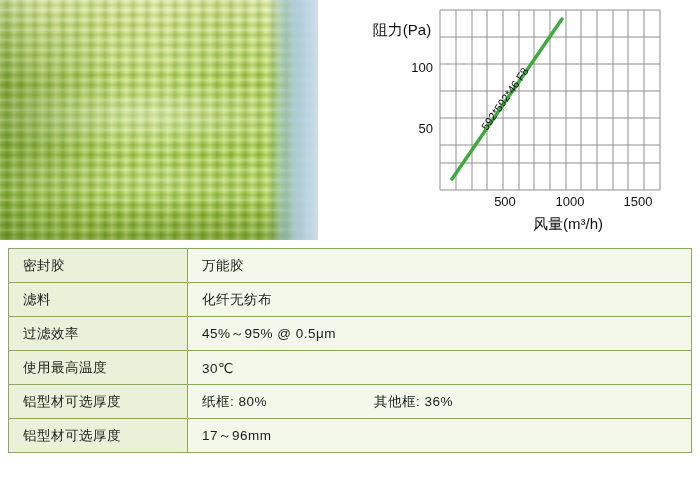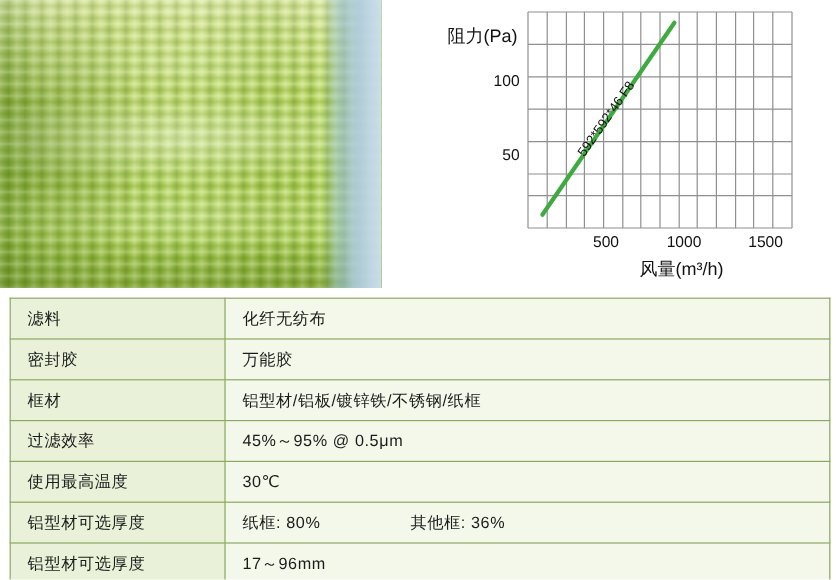--- a/index.html
+++ b/index.html
@@ -106,21 +106,21 @@
     vertical-align:middle;
     letter-spacing:.5px;
   }
   #spec-table td.k{
     width:150px;
     background:#e9f1d8;
   }
   #spec-table td.v{
     background:#f4f8eb;
   }
-  .v-inner{display:flex;align-items:flex-end;}
+  .v-inner{display:flex;align-items:flex-end;gap:32px;}
   .v-inner .c1{width:140px;}
   .v-inner .c2{}
 </style>
 </head>
 <body>
 
 <div id="top-row">
 
   <div id="photo">
     <div class="photo-layer pl-base"></div>
@@ -175,30 +175,26 @@
 
       <text x="72" y="35" font-size="15" fill="#111" text-anchor="middle" font-family="'Liberation Sans','DejaVu Sans',sans-serif">阻力(Pa)</text>
       <text x="238" y="229" font-size="15" fill="#111" text-anchor="middle" font-family="'Liberation Sans','DejaVu Sans',sans-serif">风量(m³/h)</text>
     </svg>
   </div>
 </div>
 
 <table id="spec-table">
   <tbody>
     <tr>
+      <td class="k">密封胶</td>
+      <td class="v">万能胶</td>
+    </tr>
+    <tr>
       <td class="k">滤料</td>
       <td class="v">化纤无纺布</td>
-    </tr>
-    <tr>
-      <td class="k">密封胶</td>
-      <td class="v">万能胶</td>
-    </tr>
-    <tr>
-      <td class="k">框材</td>
-      <td class="v">铝型材/铝板/镀锌铁/不锈钢/纸框</td>
     </tr>
     <tr>
       <td class="k">过滤效率</td>
       <td class="v">45%～95% @ 0.5μm</td>
     </tr>
     <tr>
       <td class="k">使用最高温度</td>
       <td class="v">30℃</td>
     </tr>
     <tr>

